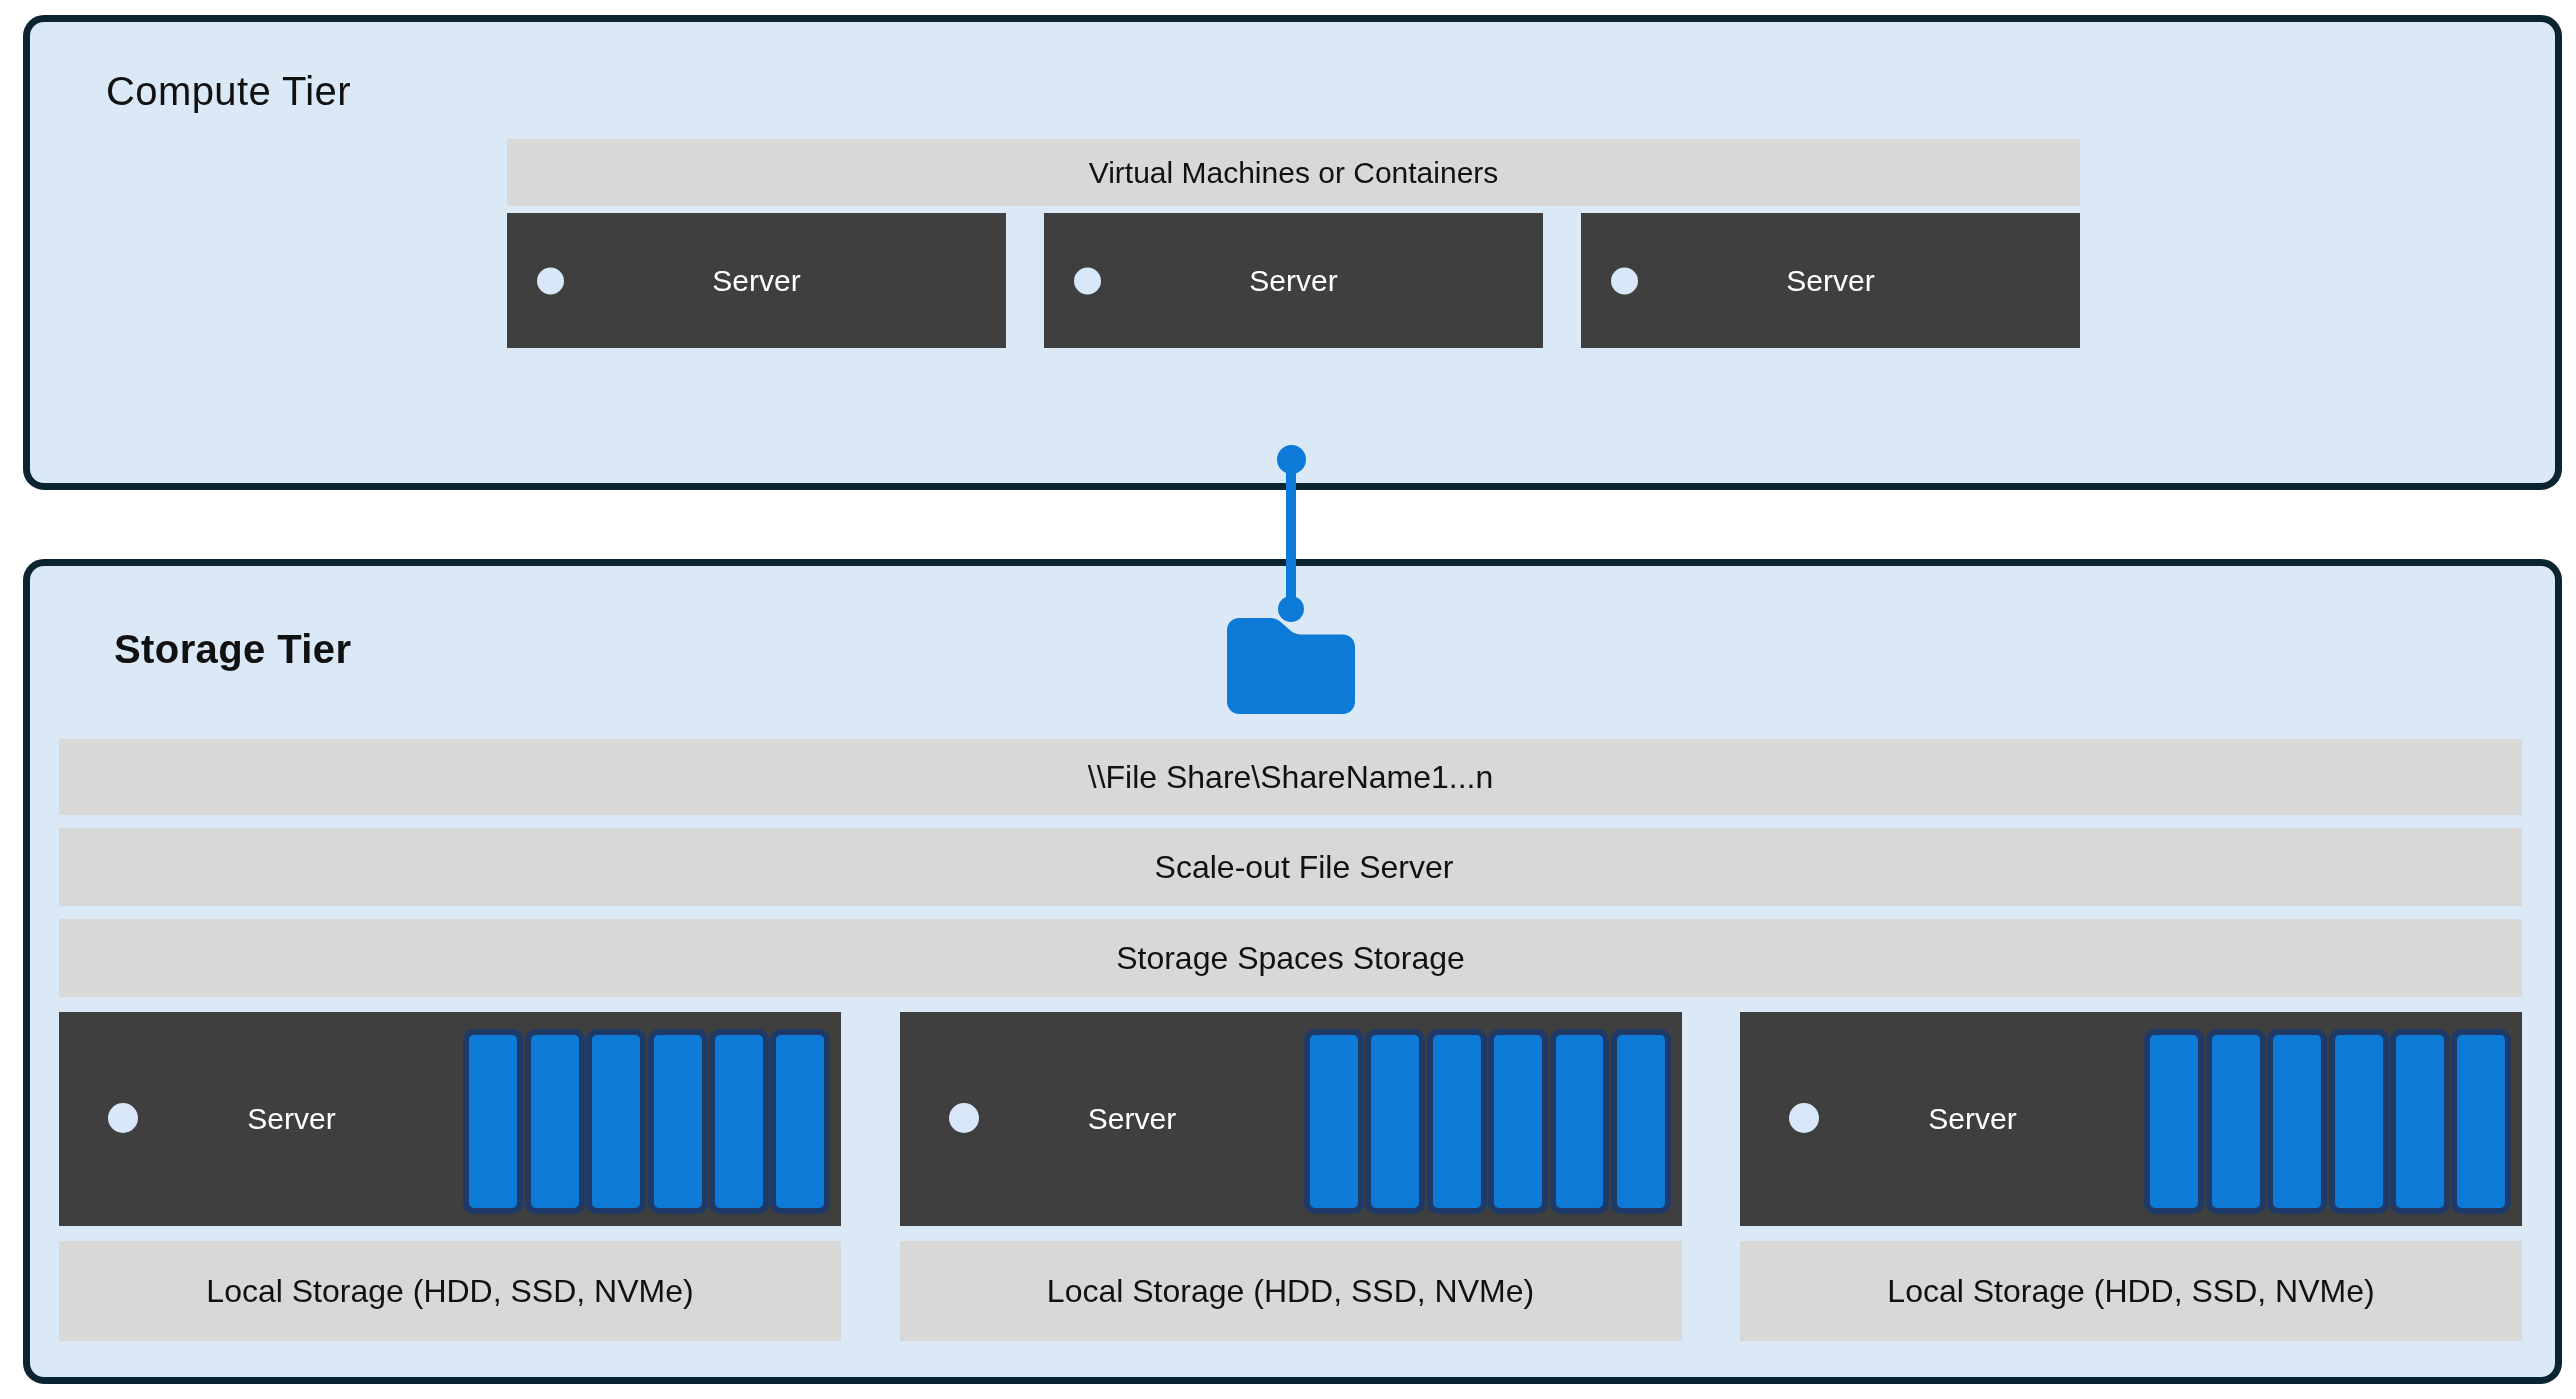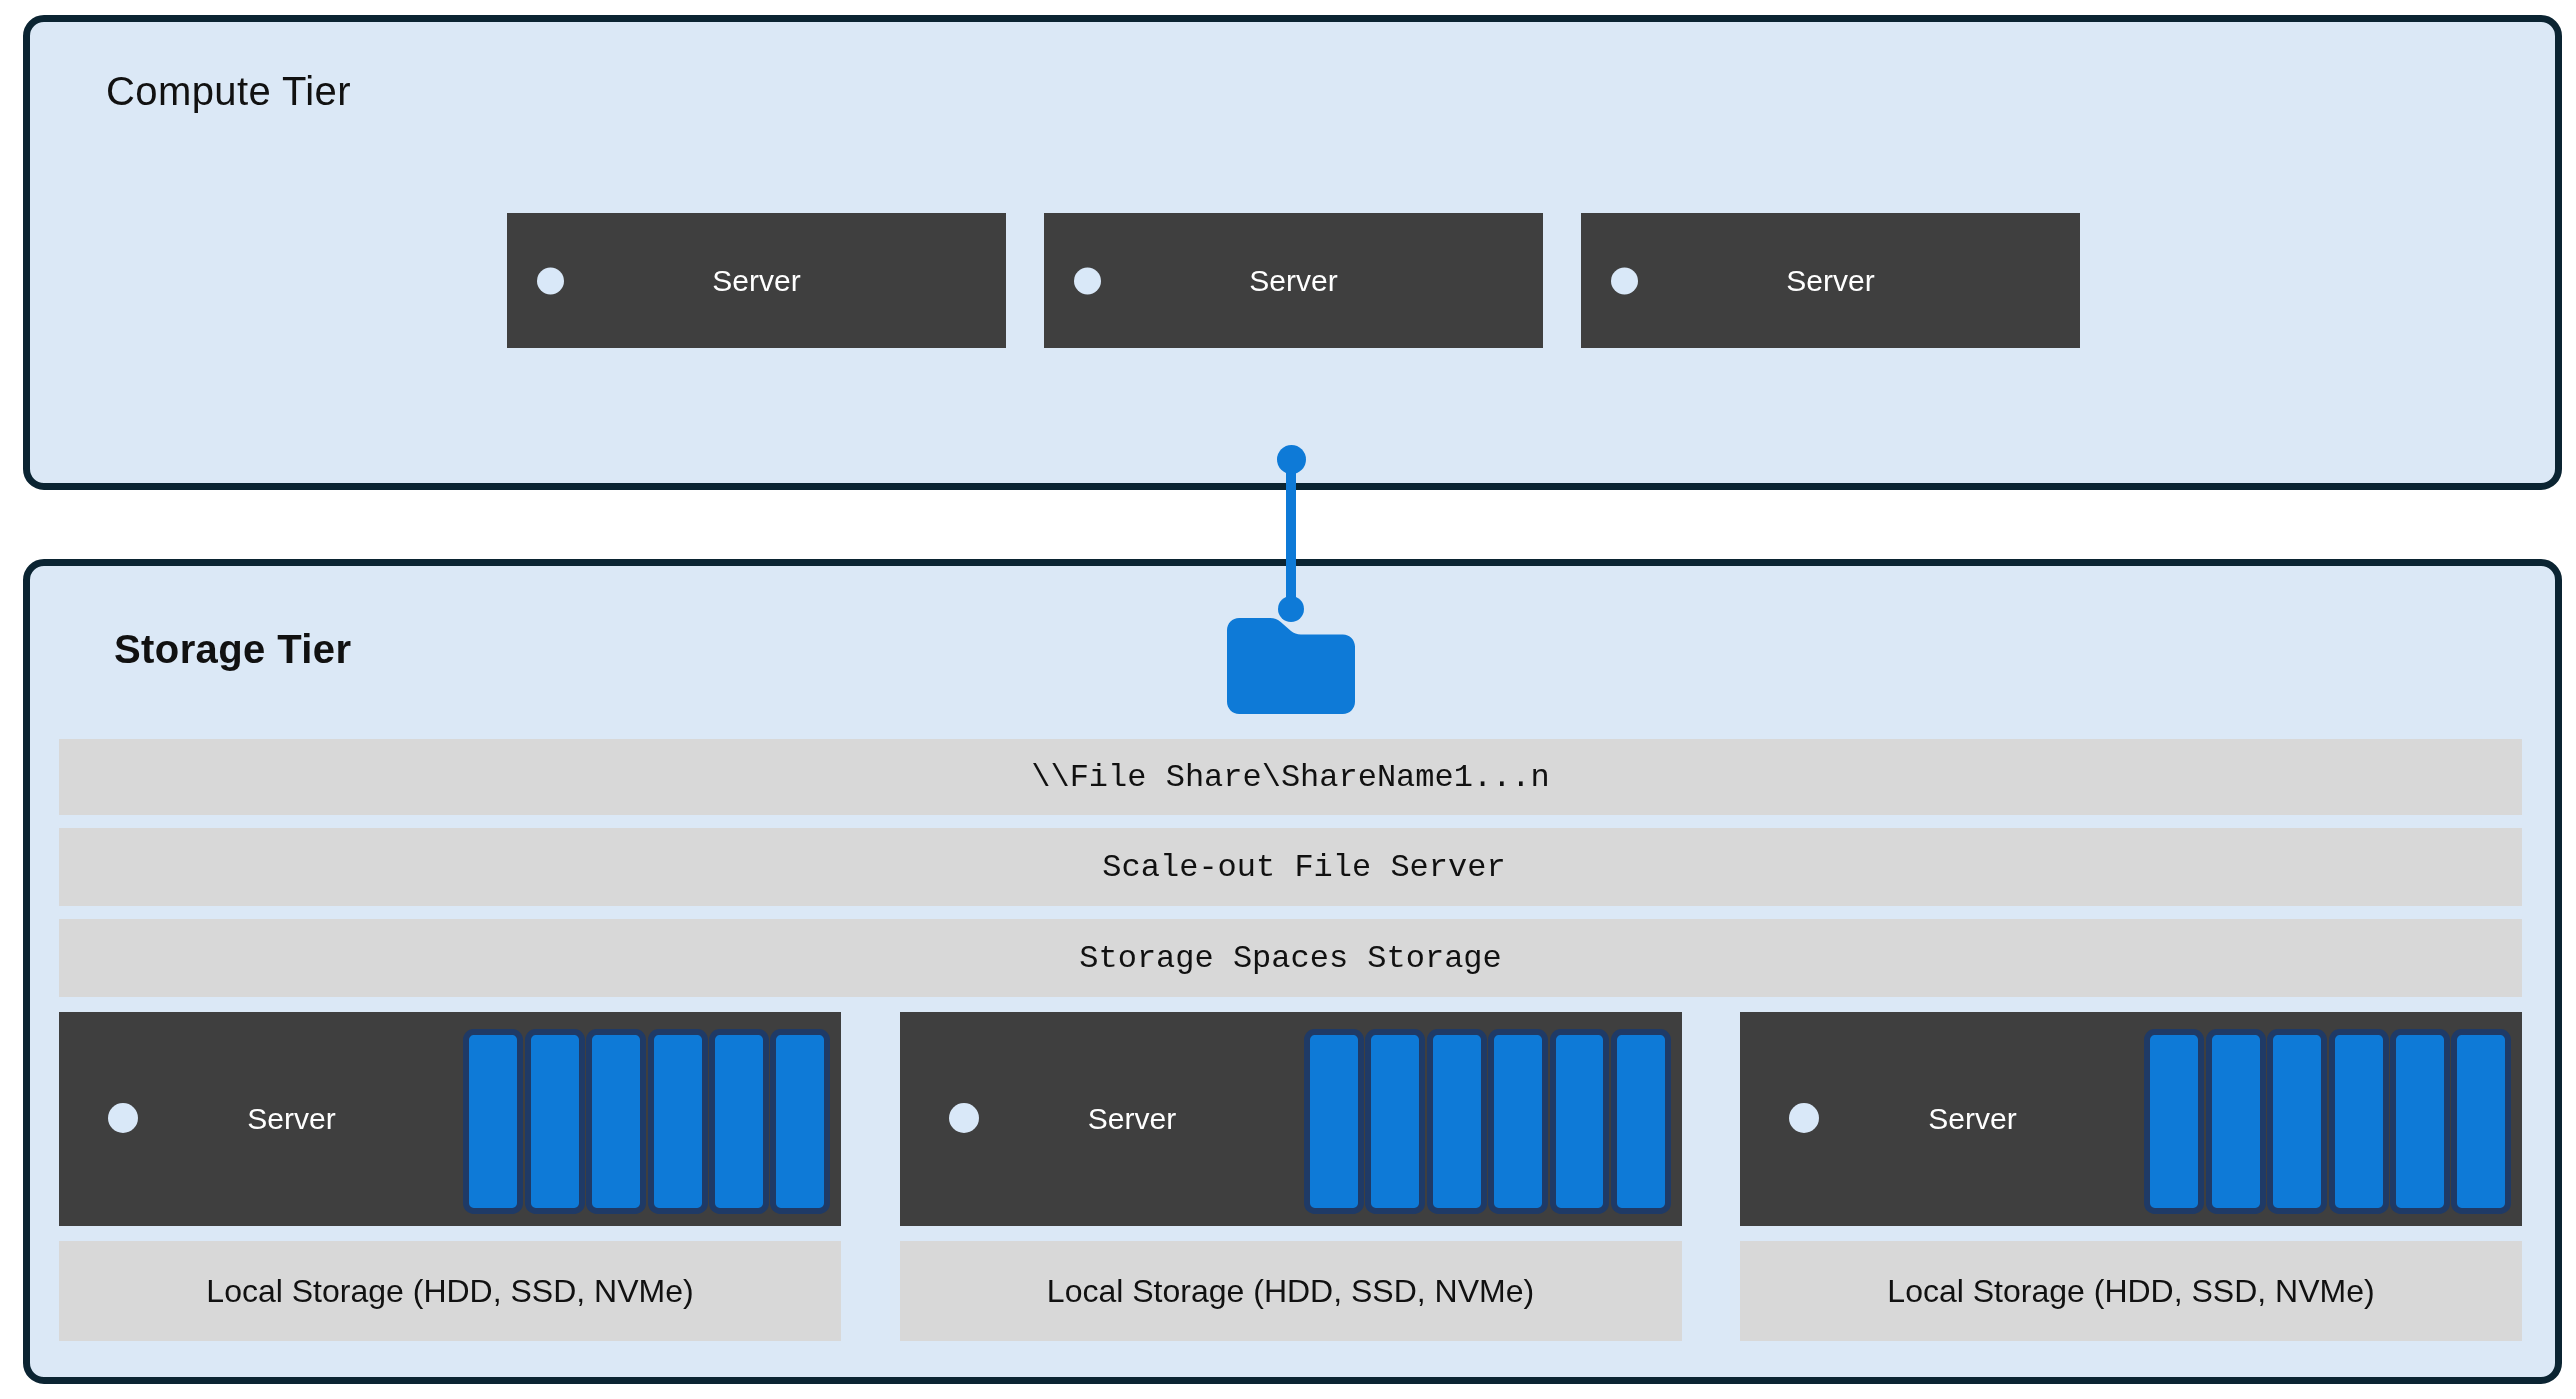--- a/index.html
+++ b/index.html
@@ -38,21 +38,21 @@
     position: absolute;
     box-sizing: border-box;
     background: var(--bar-gray, #d8d8d8);
     display: flex; align-items: center; justify-content: center;
     color: var(--text-dark, #111111);
     font-size: 32px;
     white-space: nowrap;
   }
   .vm-bar      { left: 477px; top: 117px; width: 1573px; height: 67px;  font-size: 30px; }
   .cluster-bar { left: 477px; top: 339px; width: 1573px; height: 61px;  font-size: 30px; }
-  .wide-bar    { left: 29px;  width: 2463px; height: 76px; font-family: Liberation Mono, monospace; }
+  .wide-bar    { left: 29px;  width: 2463px; height: 76px; }
   .bar-file-share { top: 173px; }
   .bar-sofs       { top: 262px; height: 78px; padding-left: 27px; }
   .bar-s2d        { top: 353px; height: 78px; }
 
   
   .server-row {
     position: absolute; left: 477px; top: 191px; width: 1573px; height: 135px;
     display: flex; gap: 38px;
   }
   .compute-server {
@@ -124,20 +124,23 @@
   }
 </style>
 </head>
 <body>
 
 <div class="canvas">
 
   <section class="tier compute">
     <h2 class="tier-title">Compute Tier</h2>
 
+    <div class="bar vm-bar">
+      <span>Virtual Machines or Containers</span>
+    </div>
 
     <div class="server-row">
       <div class="compute-server">
         <span class="led"></span>
         <span class="srv-label">Server</span>
       </div>
       <div class="compute-server">
         <span class="led"></span>
         <span class="srv-label">Server</span>
       </div>

